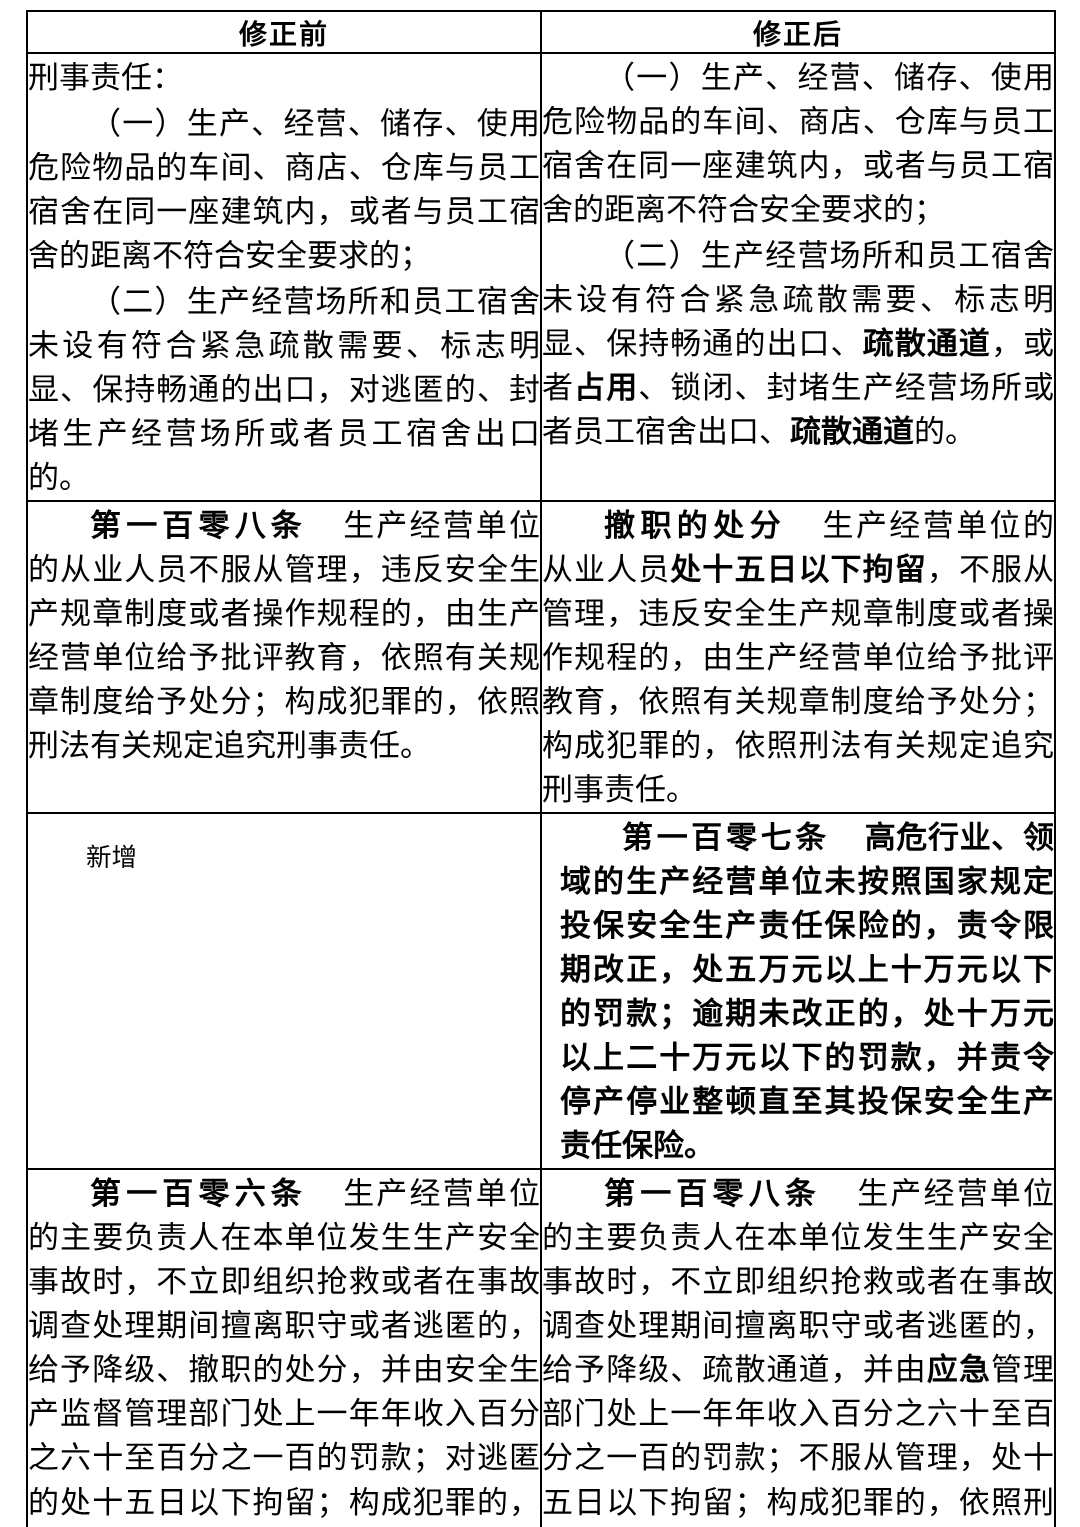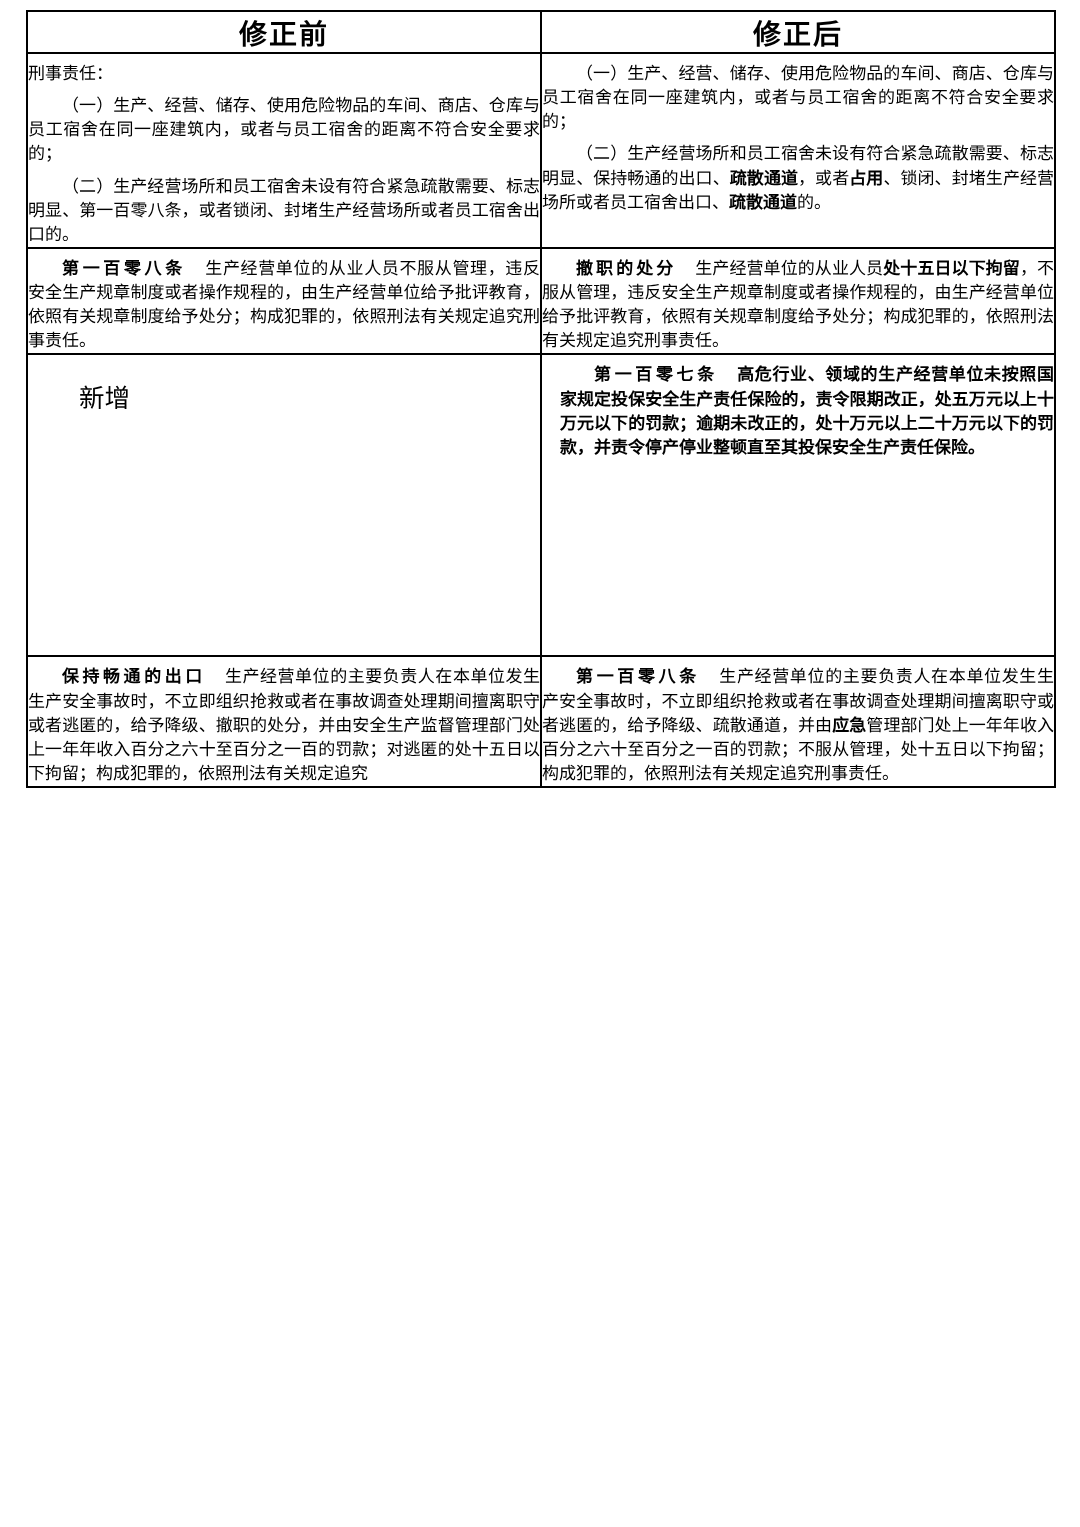--- a/index.html
+++ b/index.html
@@ -36,45 +36,46 @@
     font-size: 28px;
     font-weight: 700;
     letter-spacing: 2px;
     padding: 10px 0 12px 0;
     border-top: 2px solid #000000;
   }
   td.cell {
     padding: 9px 12px 12px 14px;
   }
   .para {
-    font-size: 17px;
+    font-size: 31px;
     line-height: 1.42;
     text-align: justify;
     text-justify: inter-ideograph;
-    margin: 8px 0 0 0;
+    margin: 2px 0 0 0;
     letter-spacing: 0px;
   }
   .indent {
     text-indent: 2em;
   }
   .b {
     font-weight: 700;
   }
   .art {
     font-weight: 700;
     letter-spacing: 3px;
   }
   .gap {
     display: inline-block;
     width: 1.1em;
   }
   .plain-label {
     font-size: 25.5px;
     line-height: 1.42;
     text-indent: 2em;
+    margin-left: 7px;
   }
   .tall-empty {
     height: 300px;
   }
   .allbold .para {
     font-weight: 700;
     padding-left: 18px;
   }
 </style>
 </head>
@@ -91,21 +92,21 @@
         <th class="hdr">修正前</th>
         <th class="hdr">修正后</th>
       </tr>
     </thead>
     <tbody>
 
       <tr>
         <td class="cell">
           <p class="para">刑事责任：</p>
           <p class="para indent">（一）生产、经营、储存、使用危险物品的车间、商店、仓库与员工宿舍在同一座建筑内，或者与员工宿舍的距离不符合安全要求的；</p>
-          <p class="para indent">（二）生产经营场所和员工宿舍未设有符合紧急疏散需要、标志明显、第一百零八条，或者锁闭、封堵生产经营场所或者员工宿舍出口的。</p>
+          <p class="para indent">（二）生产经营场所和员工宿舍未设有符合紧急疏散需要、标志明显、保持畅通的出口，对逃匿的、封堵生产经营场所或者员工宿舍出口的。</p>
         </td>
         <td class="cell">
           <p class="para indent"><span>（一）生产、经营、储存、使用危险物品的车间、商店、仓库与员工宿舍在同一座建筑内，或者与员工宿舍的距离不符合安全要求的；</span></p>
           <p class="para indent"><span>（二）生产经营场所和员工宿舍未设有符合紧急疏散需要、标志明显、保持畅通的出口、</span><span class="b">疏散通道</span><span>，或者</span><span class="b">占用</span><span>、锁闭、封堵生产经营场所或者员工宿舍出口、</span><span class="b">疏散通道</span><span>的。</span></p>
         </td>
       </tr>
 
       <tr>
         <td class="cell">
           <p class="para indent"><span class="art">第一百零八条</span><span class="gap"></span><span>生产经营单位的从业人员不服从管理，违反安全生产规章制度或者操作规程的，由生产经营单位给予批评教育，依照有关规章制度给予处分；构成犯罪的，依照刑法有关规定追究刑事责任。</span></p>
@@ -119,21 +120,21 @@
         <td class="cell tall-empty">
           <p class="plain-label">新增</p>
         </td>
         <td class="cell allbold">
           <p class="para indent"><span class="art">第一百零七条</span><span class="gap"></span><span>高危行业、领域的生产经营单位未按照国家规定投保安全生产责任保险的，责令限期改正，处五万元以上十万元以下的罚款；逾期未改正的，处十万元以上二十万元以下的罚款，并责令停产停业整顿直至其投保安全生产责任保险。</span></p>
         </td>
       </tr>
 
       <tr>
         <td class="cell">
-          <p class="para indent"><span class="art">保持畅通的出口</span><span class="gap"></span><span>生产经营单位的主要负责人在本单位发生生产安全事故时，不立即组织抢救或者在事故调查处理期间擅离职守或者逃匿的，给予降级、撤职的处分，并由安全生产监督管理部门处上一年年收入百分之六十至百分之一百的罚款；对逃匿的处十五日以下拘留；构成犯罪的，依照刑法有关规定追究</span></p>
+          <p class="para indent"><span class="art">第一百零六条</span><span class="gap"></span><span>生产经营单位的主要负责人在本单位发生生产安全事故时，不立即组织抢救或者在事故调查处理期间擅离职守或者逃匿的，给予降级、撤职的处分，并由安全生产监督管理部门处上一年年收入百分之六十至百分之一百的罚款；对逃匿的处十五日以下拘留；构成犯罪的，依照刑法有关规定追究</span></p>
         </td>
         <td class="cell">
           <p class="para indent"><span class="art">第一百零八条</span><span class="gap"></span><span><span>生产经营单位的主要负责人在本单位发生生产安全事故时，不立即组织抢救或者在事故调查处理期间擅离职守或者逃匿的，给予降级、疏散通道，并由</span><span class="b">应急</span><span>管理部门处上一年年收入百分之六十至百分之一百的罚款；不服从管理，处十五日以下拘留；构成犯罪的，依照刑法有关规定追究刑事责任。</span></span></p>
         </td>
       </tr>
     </tbody>
   </table>
 </div>
 
 </body></html>

